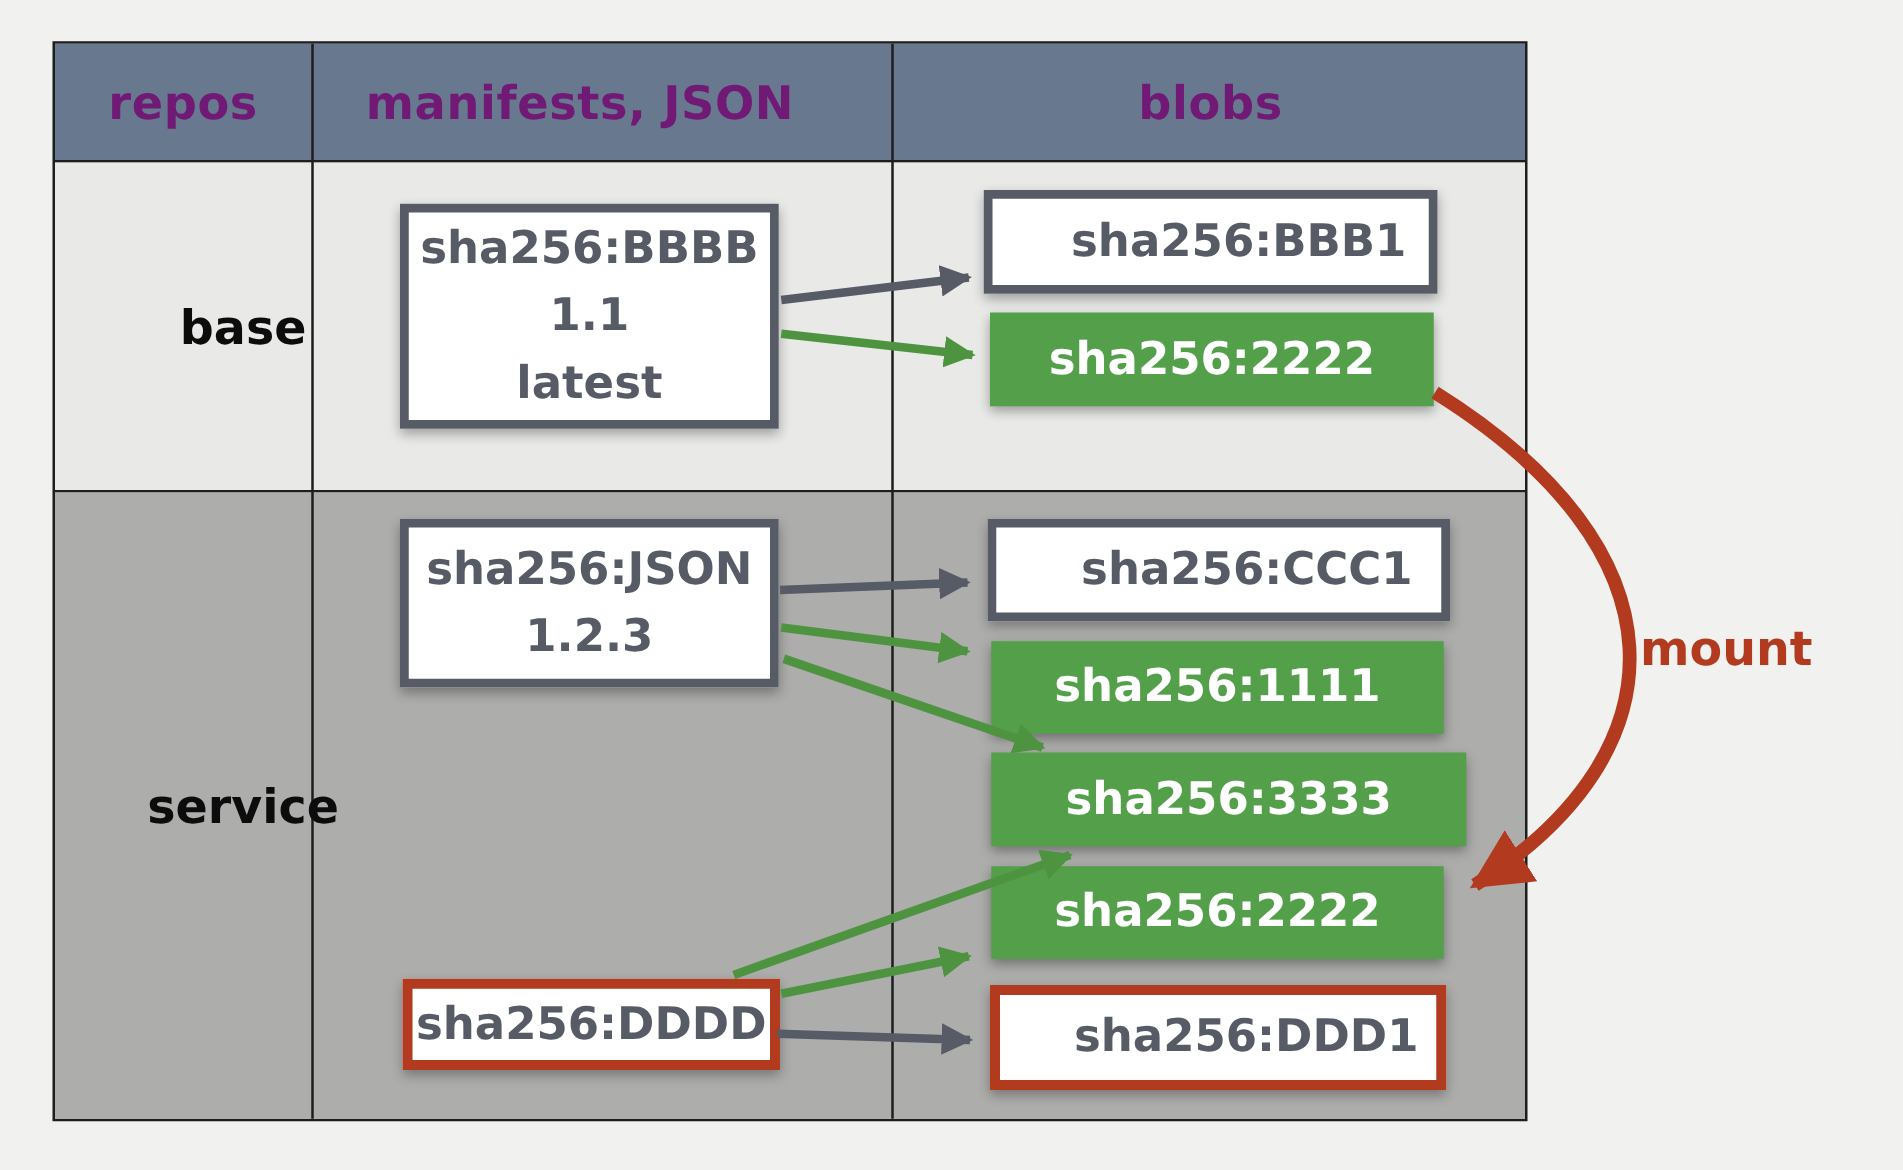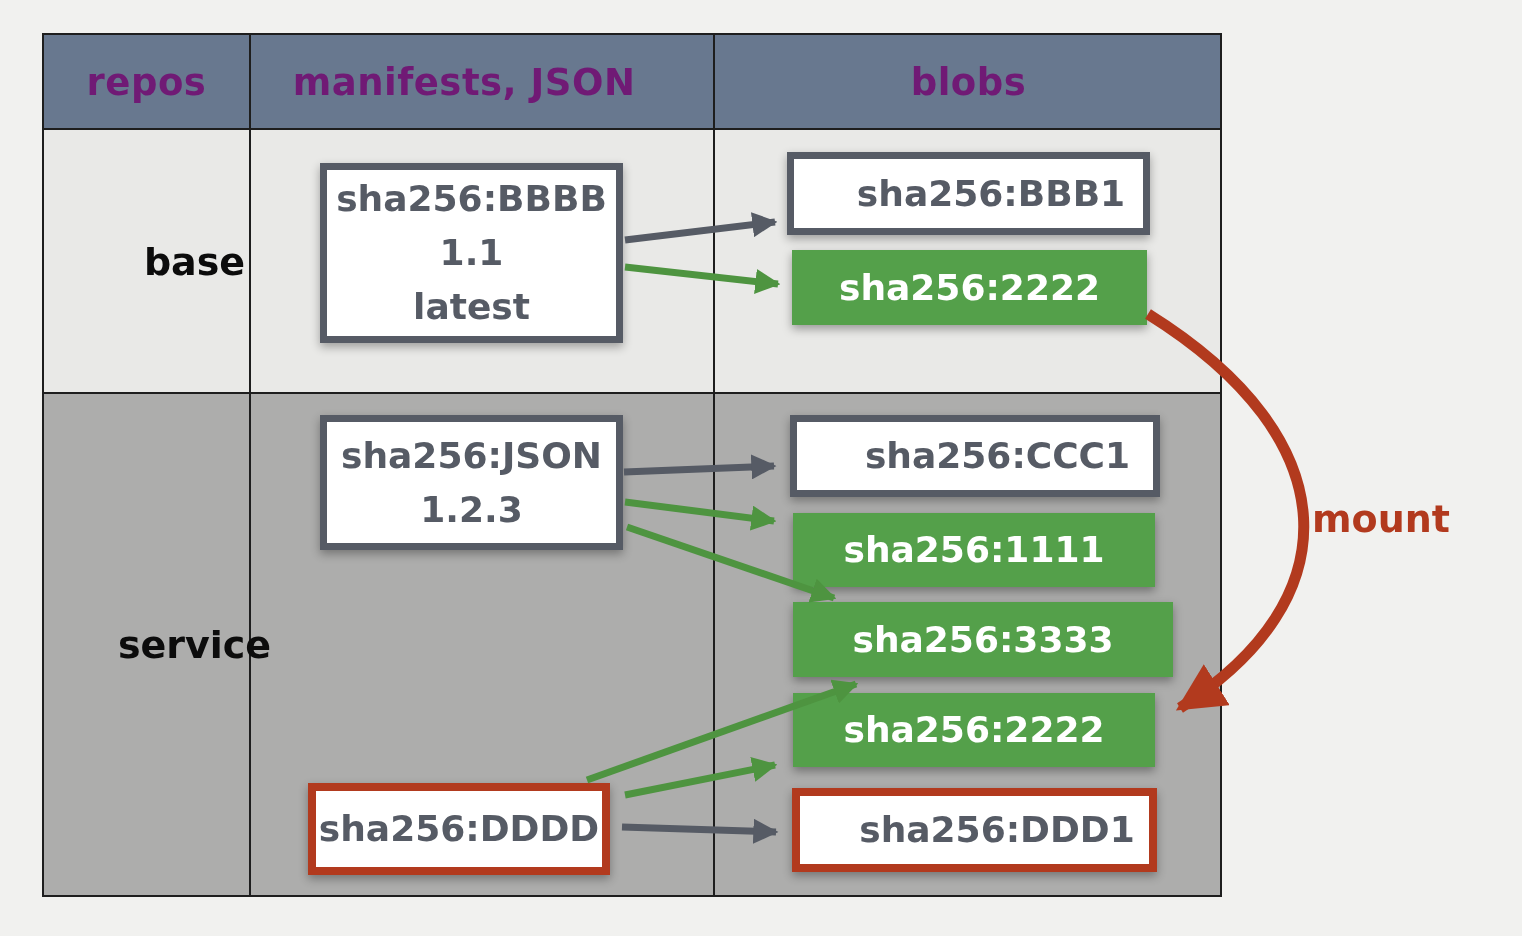--- a/index.html
+++ b/index.html
@@ -64,21 +64,21 @@
   }
   .red-border{border:8px solid #b23a1e;}
   #box-bbbb{left:320px;top:163px;width:303px;height:180px;}
   #box-bbb1{left:787px;top:152px;width:363px;height:83px;}
   #box-b2222{left:792px;top:250px;width:355px;height:75px;}
   #box-cccc{left:320px;top:415px;width:303px;height:135px;}
   #box-ccc1{left:790px;top:415px;width:370px;height:82px;}
   #box-s1111{left:793px;top:513px;width:362px;height:74px;}
   #box-s3333{left:793px;top:602px;width:380px;height:75px;}
   #box-s2222{left:793px;top:693px;width:362px;height:74px;}
-  #box-dddd{left:308px;top:783px;width:302px;height:92px;}
+  #box-dddd{left:322px;top:783px;width:302px;height:73px;}
   #box-ddd1{left:792px;top:788px;width:365px;height:84px;}
   
   #arrows{position:absolute;left:0;top:0;width:1522px;height:936px;pointer-events:none;}
   
   #mount-label{
     position:absolute;left:1312px;top:497px;color:#b23a1e;font-size:38px;text-align:center;
   }
 </style>
 </head>
 <body>

